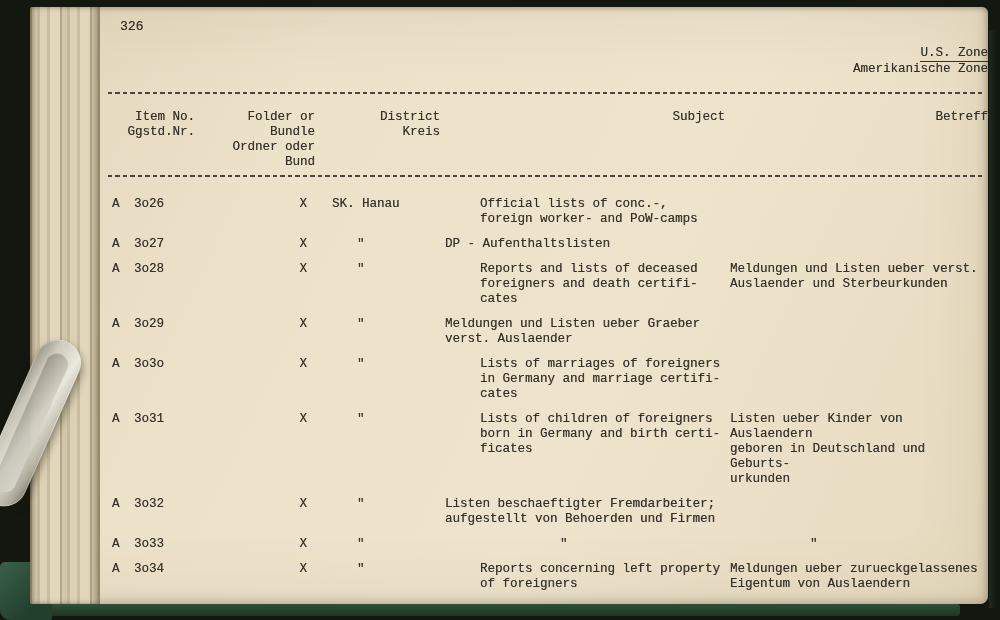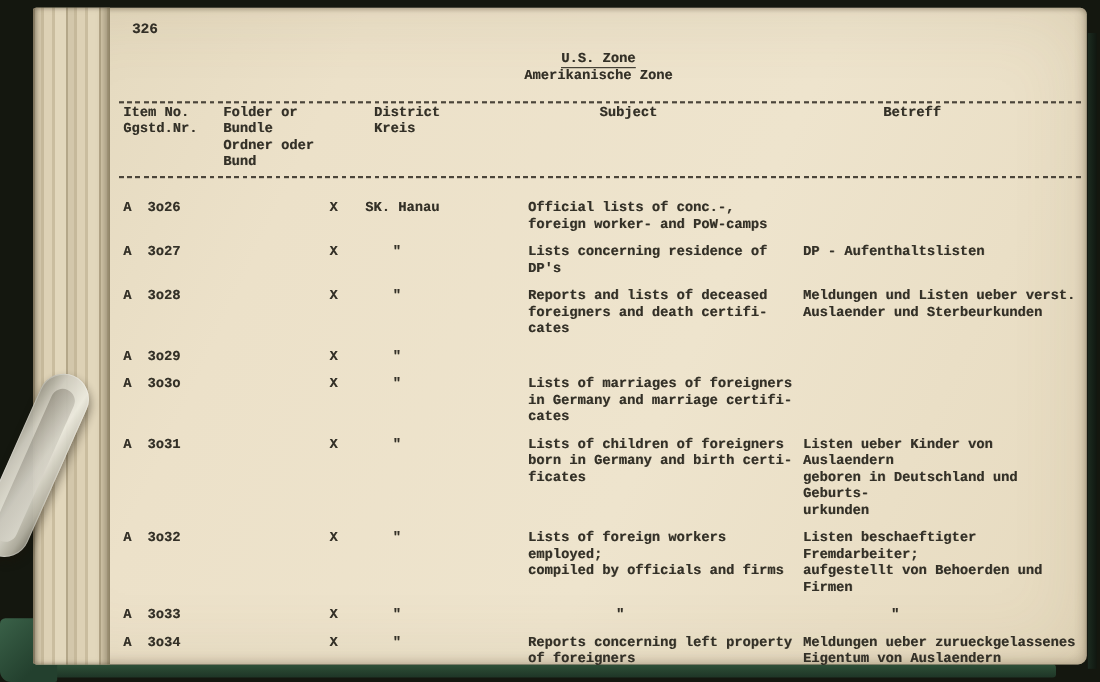--- a/index.html
+++ b/index.html
@@ -20,31 +20,31 @@
   .page{position:absolute;left:30px;top:7px;right:12px;bottom:16px;z-index:1;
     background:linear-gradient(115deg,#e3d8bd 0%,#ece1c9 25%,#eee4cd 60%,#e6dabf 100%);
     border-radius:3px 6px 8px 3px;
     box-shadow:inset 0 2px 4px rgba(60,50,30,.28), inset -4px -4px 8px rgba(80,70,45,.22), inset 0 0 70px rgba(120,100,60,.14);}
   .edges{position:absolute;left:0;top:0;bottom:0;width:70px;border-radius:3px 0 0 3px;
     background:repeating-linear-gradient(90deg,#b4a789 0 2px,#d3c7ab 2px 7px,#c6b99b 7px 10px,#ddd1b5 10px 17px,#cabd9f 17px 20px,#e2d7bc 20px 30px);
     box-shadow:inset -7px 0 9px -4px rgba(70,60,35,.55), inset 3px 0 4px rgba(20,15,5,.35);}
 
   .content{position:absolute;left:70px;top:0;right:0;bottom:0;
     color:#333027;font-size:12.5px;line-height:15px;
-    text-shadow:.35px 0 0 rgba(51,48,39,.55);font-weight:bold;}
+    text-shadow:.35px 0 0 rgba(51,48,39,.55);}
   .pagenum{margin:12px 0 0 20px;font-size:13px;}
-  .title-block{text-align:center;margin-top:12px;}
+  .title-block{text-align:right;margin-top:12px;}
   .title-underline{display:inline-block;border-bottom:1.2px solid #333027;}
   .dash{height:2px;margin-left:8px;margin-right:4px;
     background:repeating-linear-gradient(90deg,#4b453a 0 4.5px,transparent 4.5px 7.5px);}
   .dash1{margin-top:15px;}
   .dash2{margin-top:5px;}
 
   .grid{display:grid;grid-template-columns:95px 120px 125px 285px 1fr;}
-  .hdr{margin-top:1px;}
+  .hdr{margin-top:16px;text-align:right;}
   .hdr .h1{padding-left:12px;}
   .hdr .h2{padding-left:8px;}
   .hdr .h3{padding-left:25px;}
   .hdr .h4{padding-left:105px;}
   .hdr .h5{padding-left:78px;}
 
   .tbody{margin-top:20px;}
   .row{margin-bottom:10px;}
   .c{white-space:pre-line;}
   .c1{display:flex;padding-left:12px;}
@@ -116,22 +116,20 @@
 foreign worker- and PoW-camps</div>
   </div>
 
   <div class="grid row">
     <div class="c c1">
       <span class="letter">A</span>
       <span>3o27</span>
     </div>
     <div class="c c2">X</div>
     <div class="c c3 ditto">"</div>
-    <div class="c c4">Lists concerning residence of
-DP's</div>
     <div class="c c5">DP - Aufenthaltslisten</div>
   </div>
 
   <div class="grid row">
     <div class="c c1">
       <span class="letter">A</span>
       <span>3o28</span>
     </div>
     <div class="c c2">X</div>
     <div class="c c3 ditto">"</div>
@@ -142,20 +140,22 @@
 Auslaender und Sterbeurkunden</div>
   </div>
 
   <div class="grid row">
     <div class="c c1">
       <span class="letter">A</span>
       <span>3o29</span>
     </div>
     <div class="c c2">X</div>
     <div class="c c3 ditto">"</div>
+    <div class="c c5">Meldungen und Listen ueber Graeber
+verst. Auslaender</div>
   </div>
 
   <div class="grid row">
     <div class="c c1">
       <span class="letter">A</span>
       <span>3o3o</span>
     </div>
     <div class="c c2">X</div>
     <div class="c c3 ditto">"</div>
     <div class="c c4">Lists of marriages of foreigners
@@ -178,22 +178,20 @@
 urkunden</div>
   </div>
 
   <div class="grid row">
     <div class="c c1">
       <span class="letter">A</span>
       <span>3o32</span>
     </div>
     <div class="c c2">X</div>
     <div class="c c3 ditto">"</div>
-    <div class="c c4">Lists of foreign workers employed;
-compiled by officials and firms</div>
     <div class="c c5">Listen beschaeftigter Fremdarbeiter;
 aufgestellt von Behoerden und Firmen</div>
   </div>
 
   <div class="grid row">
     <div class="c c1">
       <span class="letter">A</span>
       <span>3o33</span>
     </div>
     <div class="c c2">X</div>

